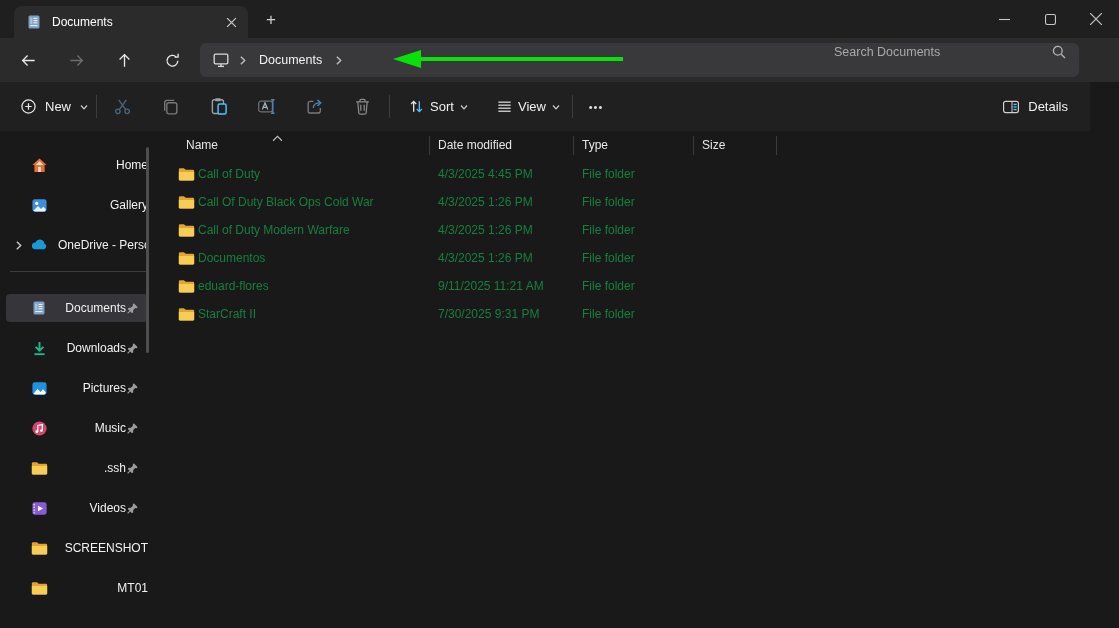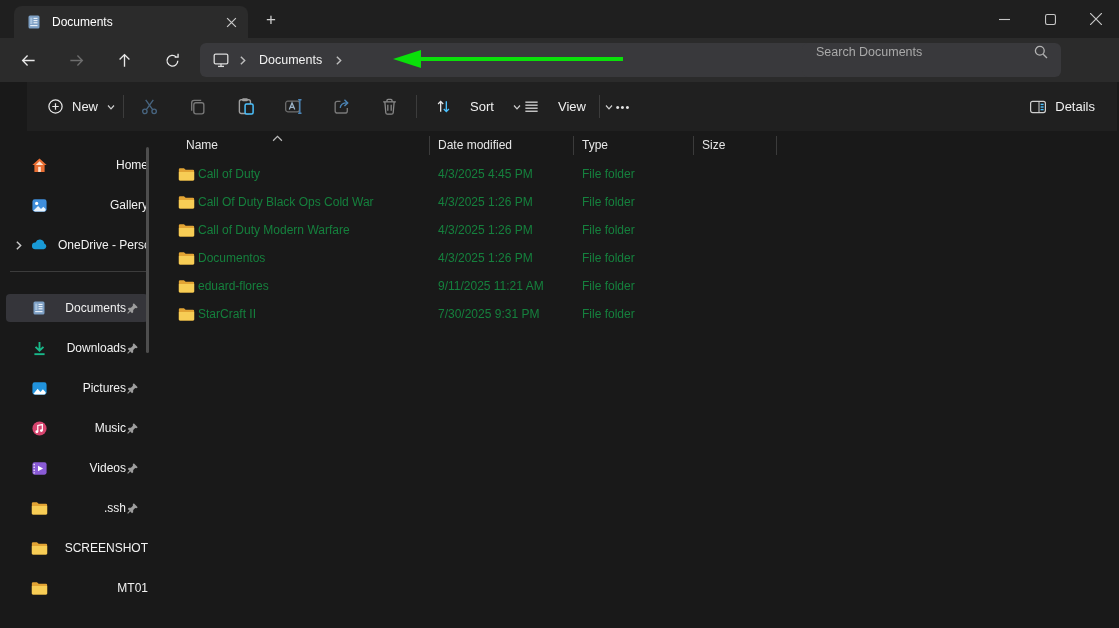--- a/index.html
+++ b/index.html
@@ -21,34 +21,34 @@
   .win-btn { width:46px; height:38px; display:flex; align-items:center; justify-content:center; }
 
   
   .navband { position:absolute; left:0; top:38px; width:1119px; height:44px; background:#2b2b2b; }
   .nav-btn { position:absolute; top:6px; width:32px; height:32px; display:flex; align-items:center;
              justify-content:center; border-radius:5px; }
   .addressbar { position:absolute; left:200px; top:5px; width:641px; height:34px; background:#39393c;
                 border-radius:6px; display:flex; align-items:center; padding:0 12px; }
   .crumb-sep { margin:0 8px; display:flex; align-items:center; }
   .crumb-label { font-size:12.5px; color:#f2f2f2; margin:0 4px; }
-  .searchbox { position:absolute; left:802px; top:5px; width:259px; height:34px; background:#39393c;
+  .searchbox { position:absolute; left:820px; top:5px; width:259px; height:34px; background:#39393c;
                border-radius:6px; display:flex; align-items:center; padding:0 12px 16px 14px; }
   .search-placeholder { flex:1; font-size:12.5px; color:#a9a9a9; }
   .annotation-arrow { position:absolute; left:0; top:38px; width:1119px; height:44px; pointer-events:none; z-index:6; }
 
   
-  .toolbar { position:absolute; left:0; top:82px; width:1090px; height:49px; background:#202020;margin-left:27px; }
+  .toolbar { position:absolute; left:0; top:82px; width:1090px; height:49px; background:#202020; }
   .tb-new { position:absolute; left:10px; top:8px; height:33px; display:flex; align-items:center; gap:8px;
             padding:0 10px; border-radius:5px; }
   .tb-new-label { font-size:13px; color:#f0f0f0; }
   .tb-div { position:absolute; top:13px; width:1px; height:23px; background:#3c3c3c; }
   .tb-icon-btn { position:absolute; top:8px; width:36px; height:33px; display:flex; align-items:center;
                  justify-content:center; border-radius:5px; }
-  .tb-group { position:absolute; top:8px; height:33px; display:flex; align-items:center; gap:18px;
+  .tb-group { position:absolute; top:8px; height:33px; display:flex; align-items:center; gap:5px;
               padding:0 10px; border-radius:5px; }
   .tb-group-label { font-size:13px; color:#f0f0f0; }
   .tb-details { position:absolute; right:12px; top:8px; height:33px; display:flex; align-items:center; gap:8px;
                 padding:0 10px; border-radius:5px; }
 
   
   .content { position:absolute; left:0; top:131px; width:1119px; height:474px; }
   .sidebar { position:absolute; left:0; top:0; width:160px; height:474px; padding-top:8px; overflow:hidden; }
   .side-item { display:flex; align-items:center; height:28px; margin:12px 12px 4px 6px; border-radius:4px;text-align:right; }
   .side-item.selected { background:#35353a; }
@@ -398,20 +398,36 @@
         <span class="s-pin">
           <svg width="13" height="13" viewBox="0 0 16 16">
               <path d="M9.6 1.6 L14.4 6.4 L12.9 7.7 L11.3 7.5 L8.9 9.9 L8.8 12.6 L7.4 13.8 L2.2 8.6 L3.4 7.2 L6.1 7.1 L8.5 4.7 L8.3 3.1 Z" fill="#9d9d9d"></path>
               <path d="M2 14 L4.8 11.2" stroke="#9d9d9d" stroke-width="1.3"></path>
             </svg>
         </span>
       </div>
       <div class="side-item">
         <span class="expander"></span>
         <span class="s-icon">
+          <svg width="17" height="15" viewBox="0 0 20 17">
+              <path d="M1 2.4 a1.4 1.4 0 0 1 1.4 -1.4 H7 l2 2 H17.6 a1.4 1.4 0 0 1 1.4 1.4 V14 a1.6 1.6 0 0 1 -1.6 1.6 H2.6 A1.6 1.6 0 0 1 1 14 Z" fill="#e2a434"></path>
+              <path d="M1 5.6 H19 V14 a1.6 1.6 0 0 1 -1.6 1.6 H2.6 A1.6 1.6 0 0 1 1 14 Z" fill="#f7cd55"></path>
+            </svg>
+        </span>
+        <span class="s-label">.ssh</span>
+        <span class="s-pin">
+          <svg width="13" height="13" viewBox="0 0 16 16">
+              <path d="M9.6 1.6 L14.4 6.4 L12.9 7.7 L11.3 7.5 L8.9 9.9 L8.8 12.6 L7.4 13.8 L2.2 8.6 L3.4 7.2 L6.1 7.1 L8.5 4.7 L8.3 3.1 Z" fill="#9d9d9d"></path>
+              <path d="M2 14 L4.8 11.2" stroke="#9d9d9d" stroke-width="1.3"></path>
+            </svg>
+        </span>
+      </div>
+      <div class="side-item">
+        <span class="expander"></span>
+        <span class="s-icon">
           <svg width="17" height="17" viewBox="0 0 18 18">
               <rect x="1.5" y="2.5" width="15" height="13" rx="2.2" fill="#8a5bd6"></rect>
               <g fill="#e8ddf8">
                 <rect x="2.6" y="4" width="1.6" height="1.6" rx="0.4"></rect>
                 <rect x="2.6" y="7" width="1.6" height="1.6" rx="0.4"></rect>
                 <rect x="2.6" y="10" width="1.6" height="1.6" rx="0.4"></rect>
                 <rect x="2.6" y="13" width="1.6" height="1.2" rx="0.4"></rect>
               </g>
               <path d="M7.4 6 L12.8 9 L7.4 12 Z" fill="#fff"></path>
             </svg>
@@ -425,36 +441,20 @@
         </span>
       </div>
       <div class="side-item">
         <span class="expander"></span>
         <span class="s-icon">
           <svg width="17" height="15" viewBox="0 0 20 17">
               <path d="M1 2.4 a1.4 1.4 0 0 1 1.4 -1.4 H7 l2 2 H17.6 a1.4 1.4 0 0 1 1.4 1.4 V14 a1.6 1.6 0 0 1 -1.6 1.6 H2.6 A1.6 1.6 0 0 1 1 14 Z" fill="#e2a434"></path>
               <path d="M1 5.6 H19 V14 a1.6 1.6 0 0 1 -1.6 1.6 H2.6 A1.6 1.6 0 0 1 1 14 Z" fill="#f7cd55"></path>
             </svg>
         </span>
-        <span class="s-label">.ssh</span>
-        <span class="s-pin">
-          <svg width="13" height="13" viewBox="0 0 16 16">
-              <path d="M9.6 1.6 L14.4 6.4 L12.9 7.7 L11.3 7.5 L8.9 9.9 L8.8 12.6 L7.4 13.8 L2.2 8.6 L3.4 7.2 L6.1 7.1 L8.5 4.7 L8.3 3.1 Z" fill="#9d9d9d"></path>
-              <path d="M2 14 L4.8 11.2" stroke="#9d9d9d" stroke-width="1.3"></path>
-            </svg>
-        </span>
-      </div>
-      <div class="side-item">
-        <span class="expander"></span>
-        <span class="s-icon">
-          <svg width="17" height="15" viewBox="0 0 20 17">
-              <path d="M1 2.4 a1.4 1.4 0 0 1 1.4 -1.4 H7 l2 2 H17.6 a1.4 1.4 0 0 1 1.4 1.4 V14 a1.6 1.6 0 0 1 -1.6 1.6 H2.6 A1.6 1.6 0 0 1 1 14 Z" fill="#e2a434"></path>
-              <path d="M1 5.6 H19 V14 a1.6 1.6 0 0 1 -1.6 1.6 H2.6 A1.6 1.6 0 0 1 1 14 Z" fill="#f7cd55"></path>
-            </svg>
-        </span>
         <span class="s-label">SCREENSHOT</span>
       </div>
       <div class="side-item">
         <span class="expander"></span>
         <span class="s-icon">
           <svg width="17" height="15" viewBox="0 0 20 17">
               <path d="M1 2.4 a1.4 1.4 0 0 1 1.4 -1.4 H7 l2 2 H17.6 a1.4 1.4 0 0 1 1.4 1.4 V14 a1.6 1.6 0 0 1 -1.6 1.6 H2.6 A1.6 1.6 0 0 1 1 14 Z" fill="#e2a434"></path>
               <path d="M1 5.6 H19 V14 a1.6 1.6 0 0 1 -1.6 1.6 H2.6 A1.6 1.6 0 0 1 1 14 Z" fill="#f7cd55"></path>
             </svg>
         </span>

